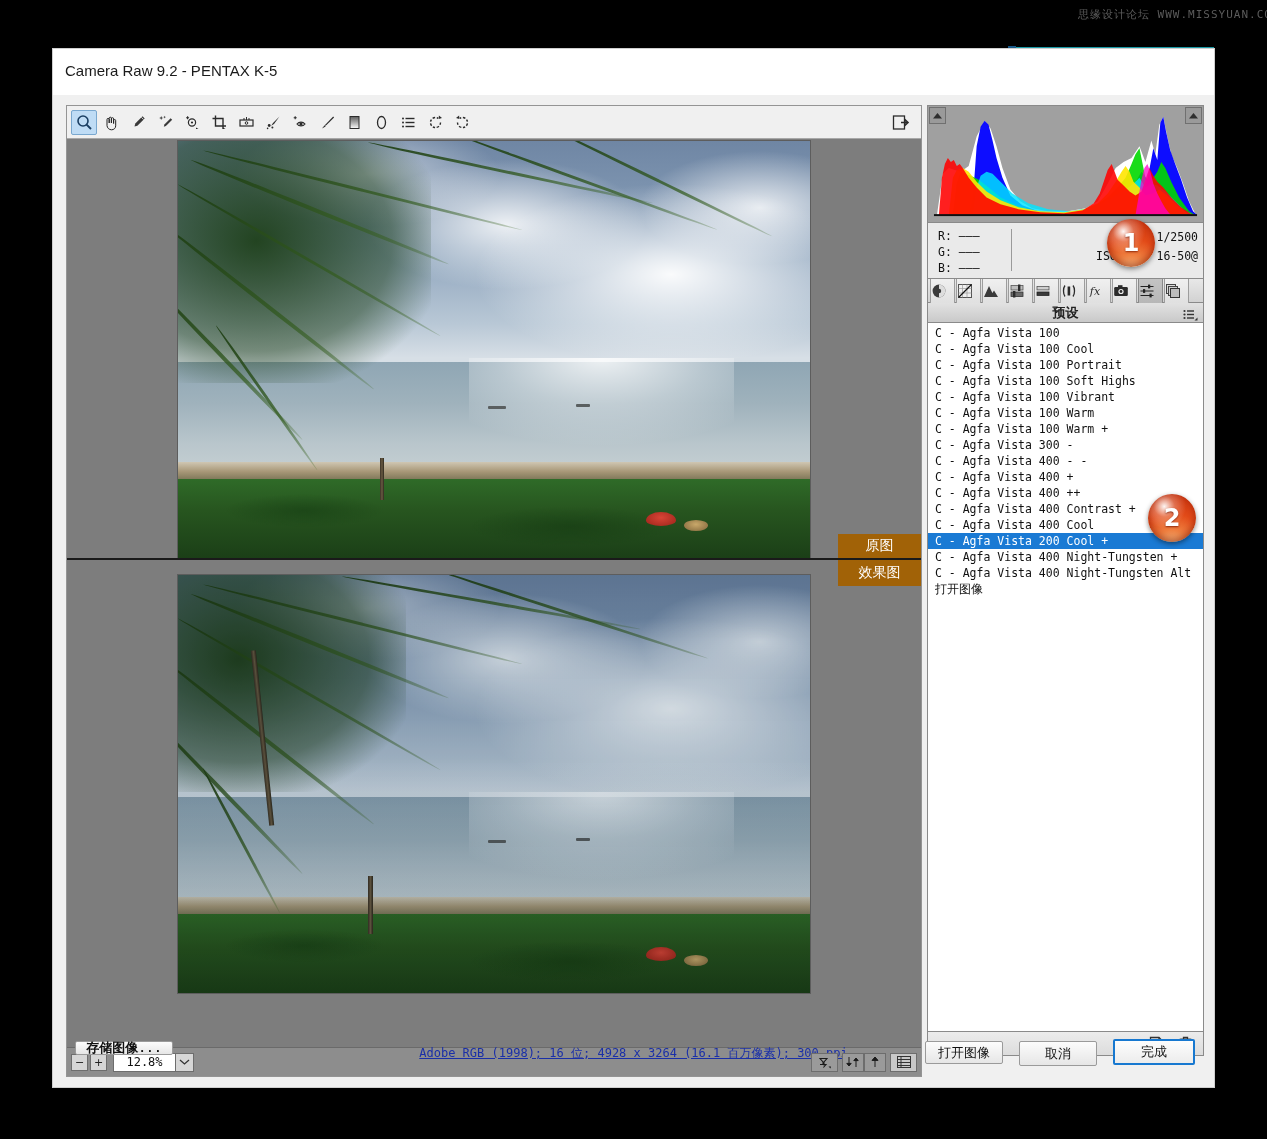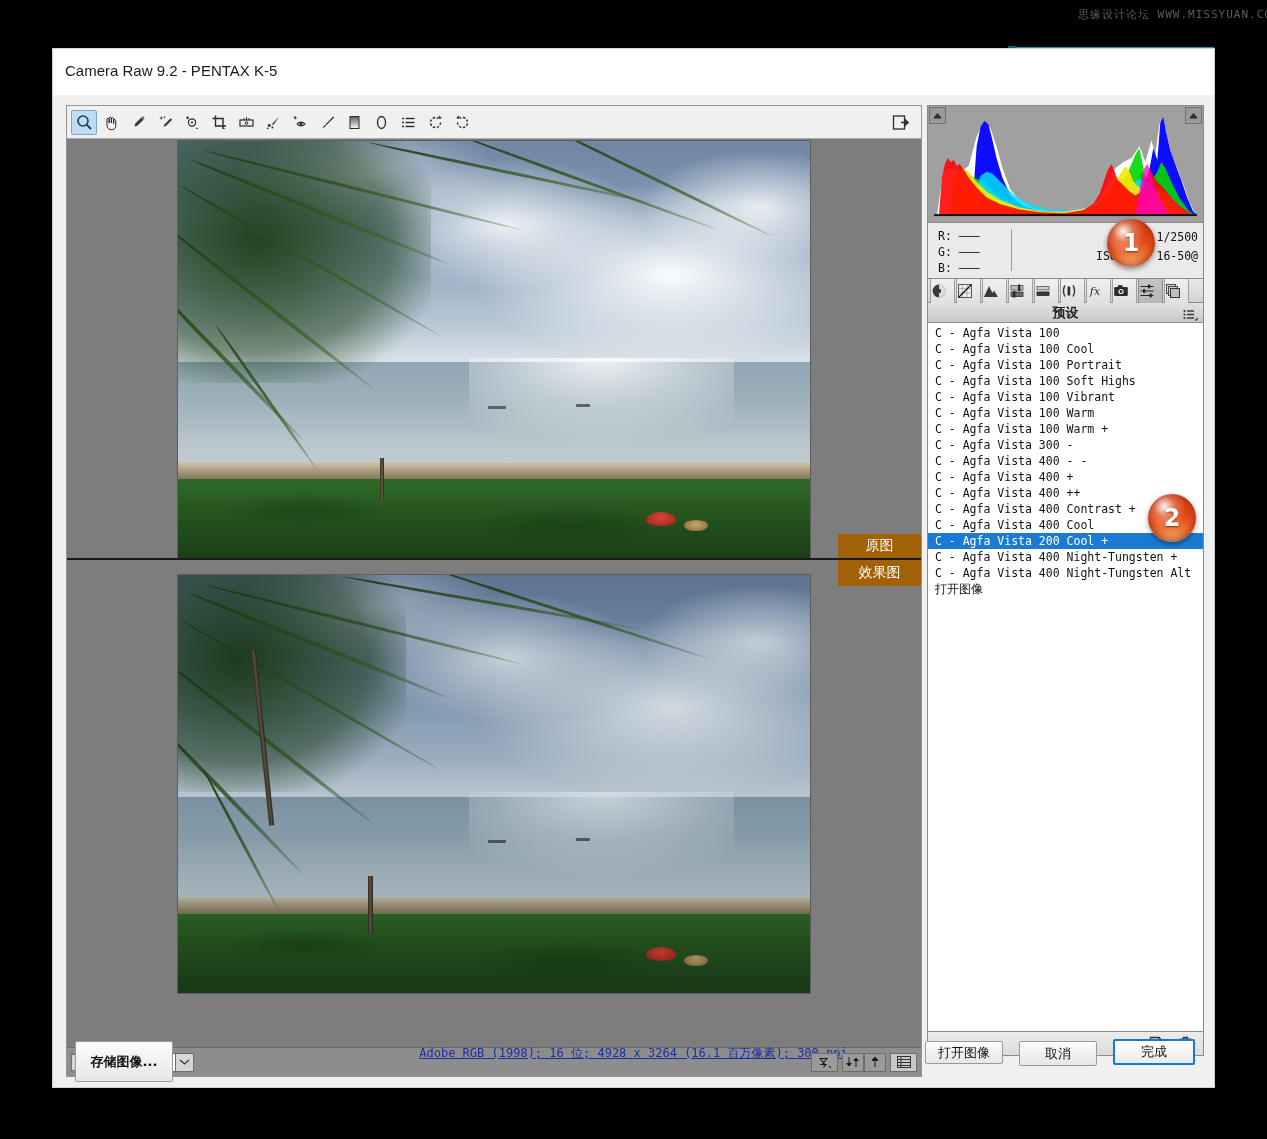--- a/index.html
+++ b/index.html
@@ -256,21 +256,21 @@
 
   
   .footer { position: absolute; left: 0; right: 0; bottom: 0; height: 56px; }
   .btn {
     border: 1px solid #9a9a9a; background: linear-gradient(#fcfcfc,#e6e6e6);
     font-family: "DejaVu Sans", sans-serif; font-size: 13px; color: #111;
     display: flex; align-items: center; justify-content: center;
     cursor: pointer; border-radius: 2px;
   }
   .btn.primary { border: 2px solid #1778d0; background: linear-gradient(#fdfdfd,#ececec); }
-  #save-btn { position: absolute; left: 22px; top: 10px; width: 98px; height: 41px; font-weight: bold;}
+  #save-btn { position: absolute; left: 22px; top: 10px; width: 98px; height: 14px; font-weight: bold; font-family: Liberation Mono, monospace;}
   #open-btn { position: absolute; left: 872px; top: 10px; width: 78px; height: 23px; }
   #cancel-btn { position: absolute; left: 966px; top: 10px; width: 78px; height: 25px; }
   #done-btn { position: absolute; left: 1060px; top: 8px; width: 82px; height: 26px; }
   .wf-link {
     position: absolute; left: 0; right: 0; top: 14px; text-align: center;
     font-family: "DejaVu Sans Mono", monospace; font-size: 12px;
     color: #1a2fa8; text-decoration: underline; cursor: pointer;
   }
 
   

